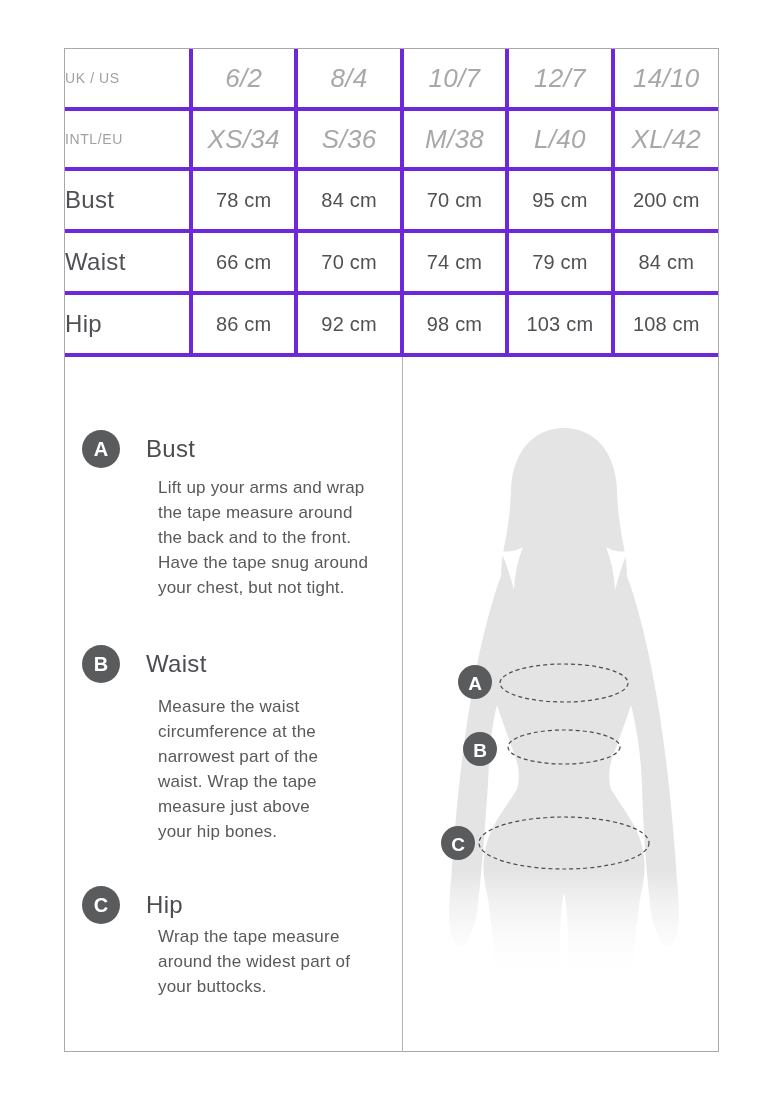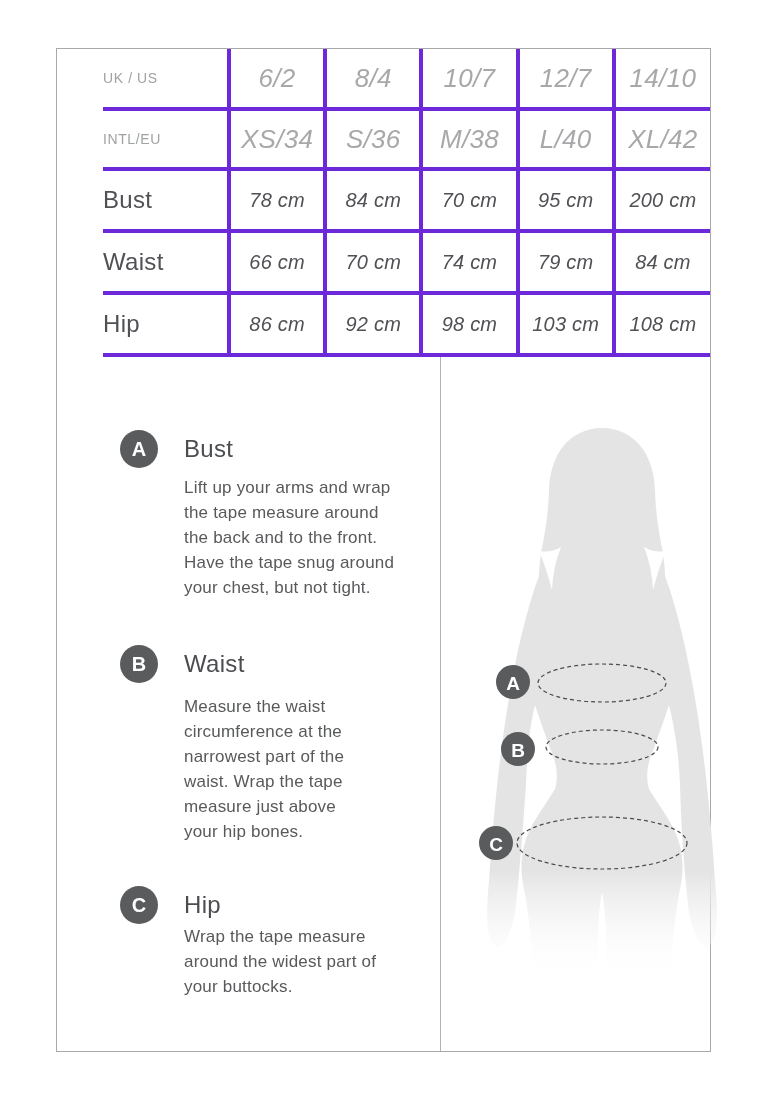--- a/index.html
+++ b/index.html
@@ -6,25 +6,24 @@
   html, body { margin: 0; padding: 0; }
   body {
     width: 762px; height: 1100px;
     background: #ffffff;
     font-family: "Liberation Sans", sans-serif;
     position: relative;
     overflow: hidden;
   }
   .sheet {
     position: absolute;
-    left: 56px; top: 48px;
+    left: 64px; top: 48px;
     width: 655px;
     border: 1px solid #a9a9a9;
     background: #fff;
-    padding-left: 46px;
   }
   
   table.size-table {
     width: 100%;
     border-collapse: collapse;
     table-layout: fixed;
   }
   table.size-table td {
     border: 4px solid #6d28d9;
     padding: 0;
@@ -39,21 +38,21 @@
   tr.size-row td.row-label {
     font-size: 14px; color: #9fa1a3; letter-spacing: 0.6px;
   }
   tr.size-row td.cell-value {
     font-size: 26px; color: #a7a8aa; text-align: center; letter-spacing: 0.3px; font-style: italic;
   }
   tr.measure-row td.row-label {
     font-size: 24px; color: #505154; letter-spacing: 0.3px;
   }
   tr.measure-row td.cell-value {
-    font-size: 20px; color: #505154; text-align: center; letter-spacing: 0.2px; font-style: italic;
+    font-size: 20px; color: #505154; text-align: center; letter-spacing: 0.2px;
   }
   
   .guide {
     height: 694px;
     display: flex;
     border-top: none;
   }
   .guide-left {
     width: 338px;
     border-right: 1px solid #b3b3b3;
@@ -74,21 +73,21 @@
     display: flex; align-items: center; justify-content: center;
     flex: 0 0 38px;
   }
   .section .content { margin-left: 26px; width: 246px; }
   .section h3 {
     margin: 0;
     font-size: 24px; font-weight: 500; color: #4c4d50;
     line-height: 38px; letter-spacing: 0.3px;
   }
   .section p {
-    margin: 0;
+    margin: 12px;
     font-size: 17px; line-height: 25px; color: #58595b;
     letter-spacing: 0.2px;
     white-space: pre-line;
   }
   .section-a p { margin-top: 7px; }
   .section-b p { margin-top: 11px; }
   .section-c p { margin-top: 0; }
   .figure-svg { position: absolute; left: 0; top: 0; }
 </style>
 </head>

